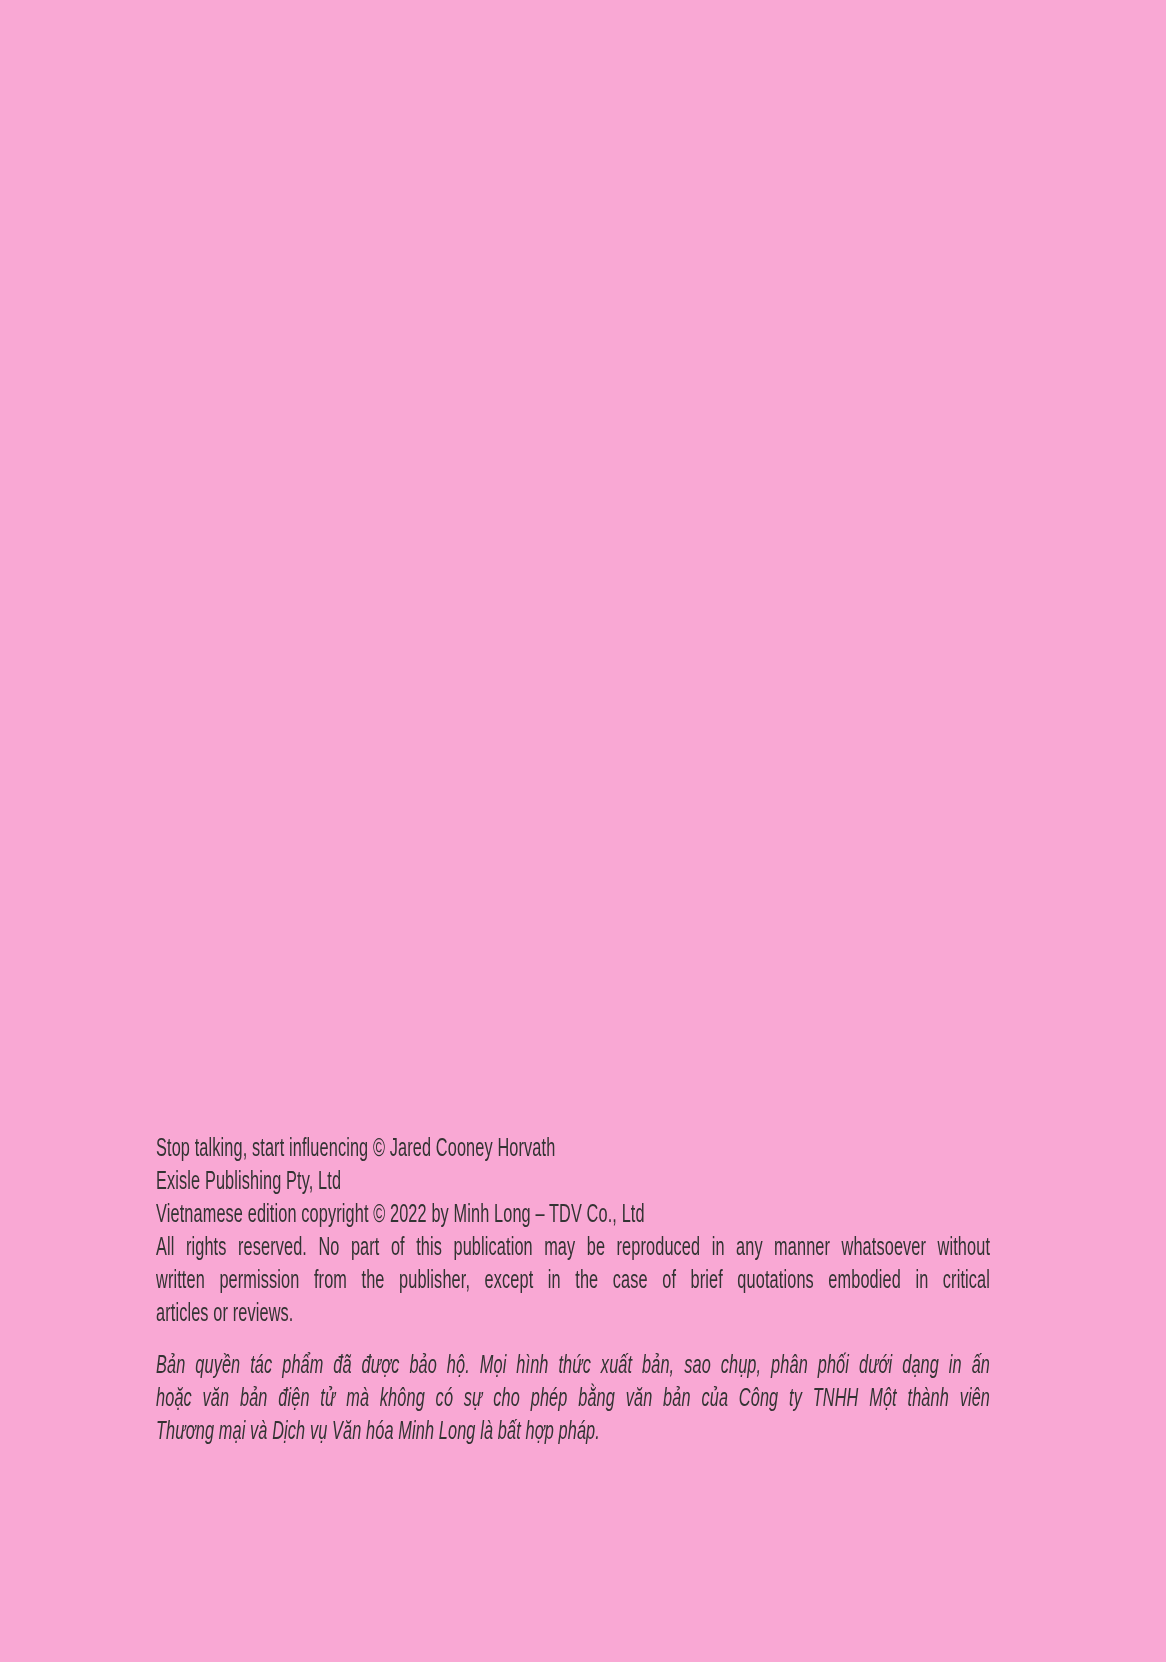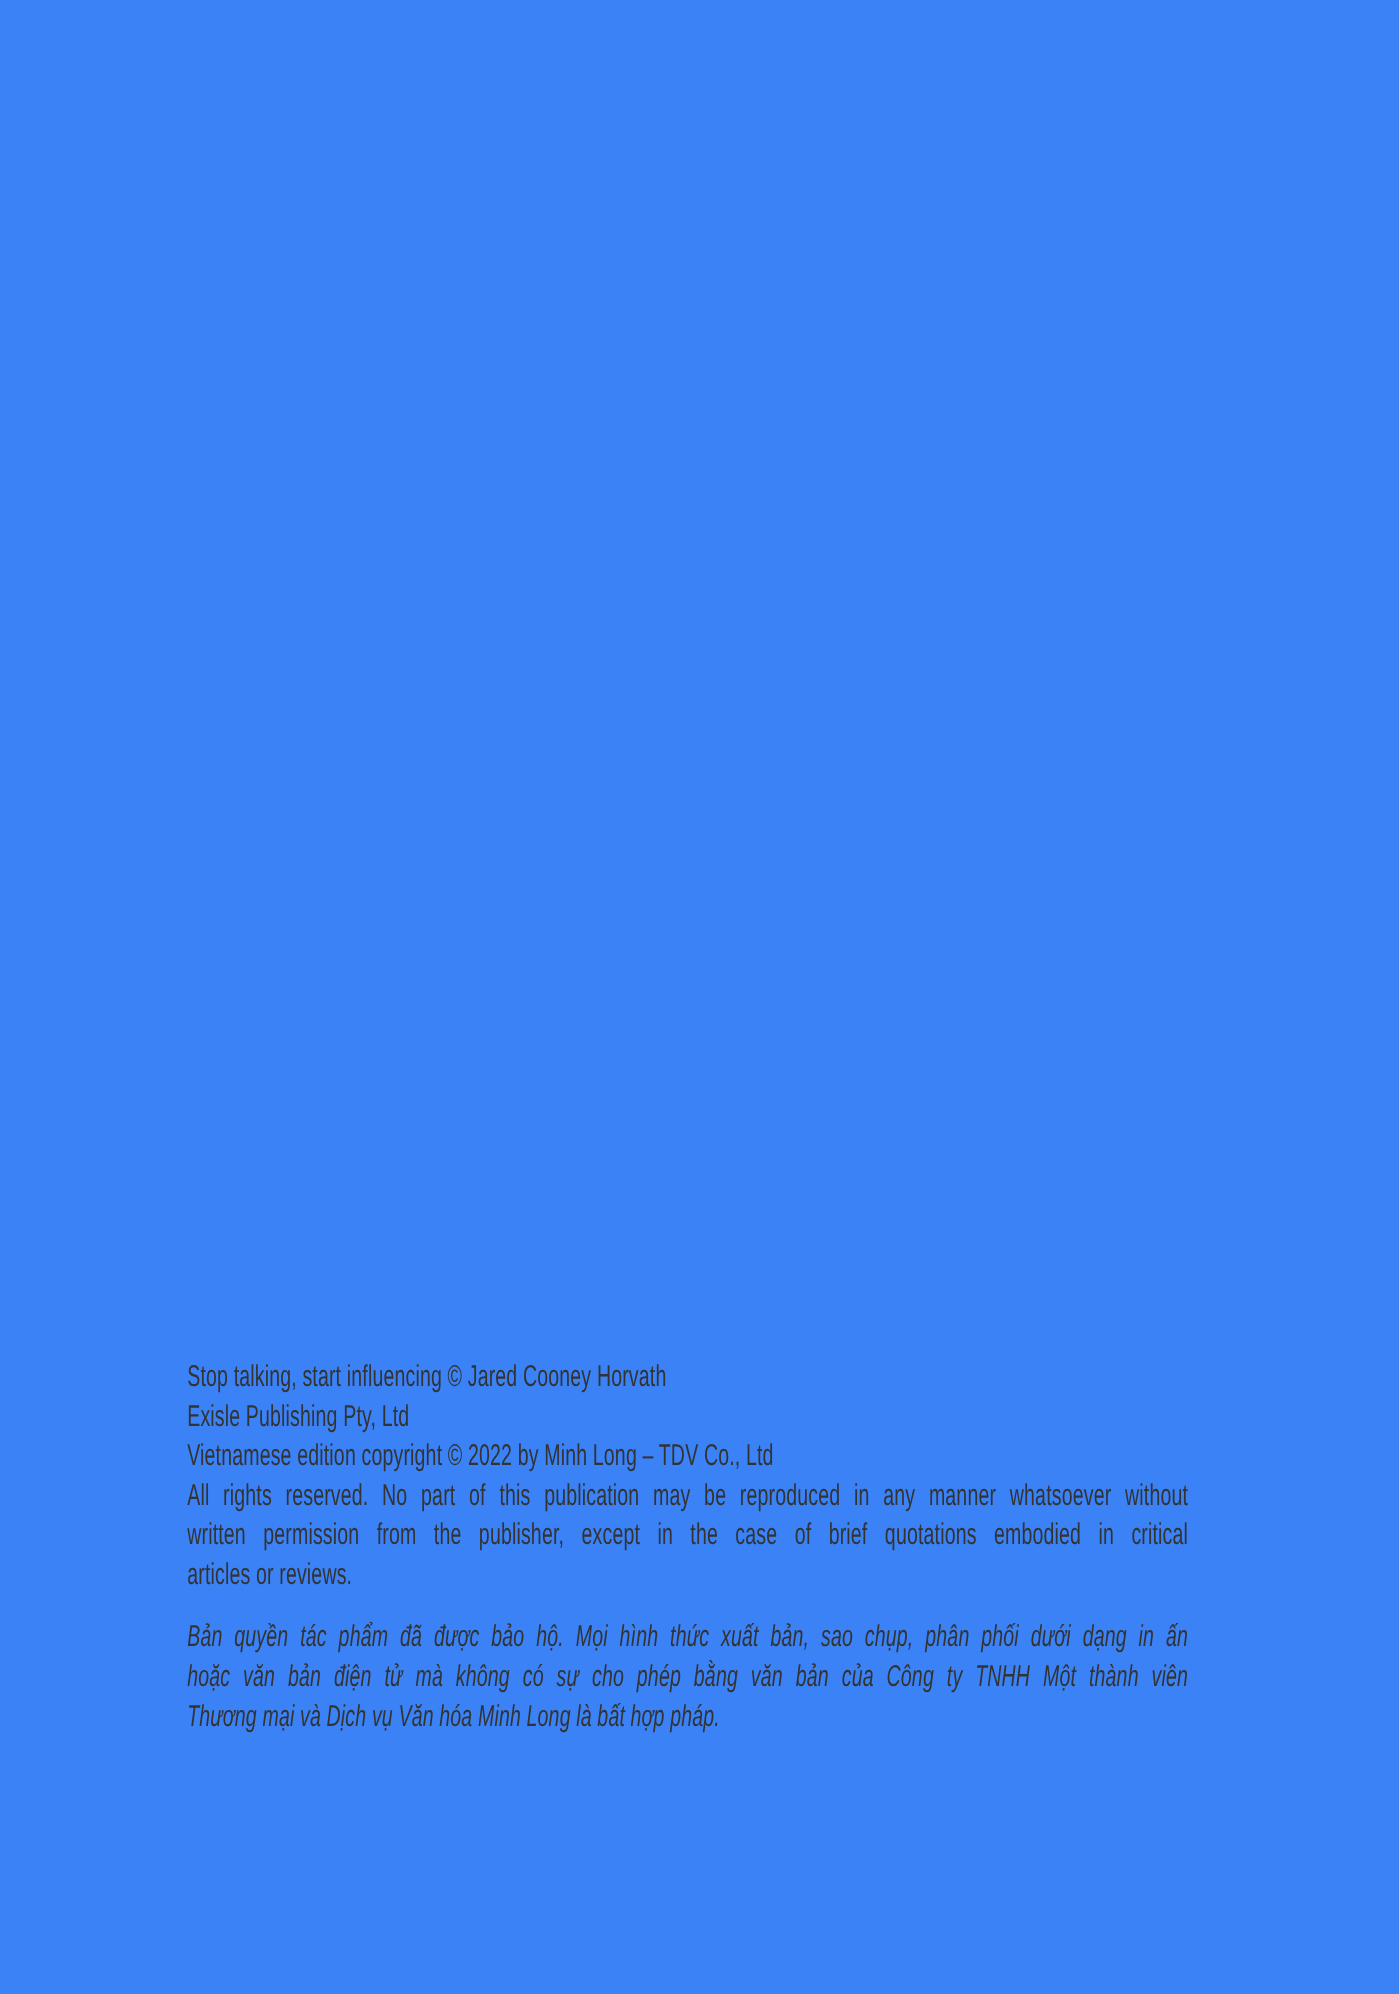--- a/index.html
+++ b/index.html
@@ -4,21 +4,21 @@
 <style>
   html, body {
     margin: 0;
     padding: 0;
     background: #ffffff;
   }
   .page {
     position: relative;
     width: 1166px;
     height: 1662px;
-    background: #3b82f6;
+    background: #f9a8d4;
     overflow: hidden;
   }
   
   .copy-block {
     position: absolute;
     left: 156px;
     top: 1131px;
     width: 1280px;               
     transform: scaleX(0.6516);
     transform-origin: 0 0;

